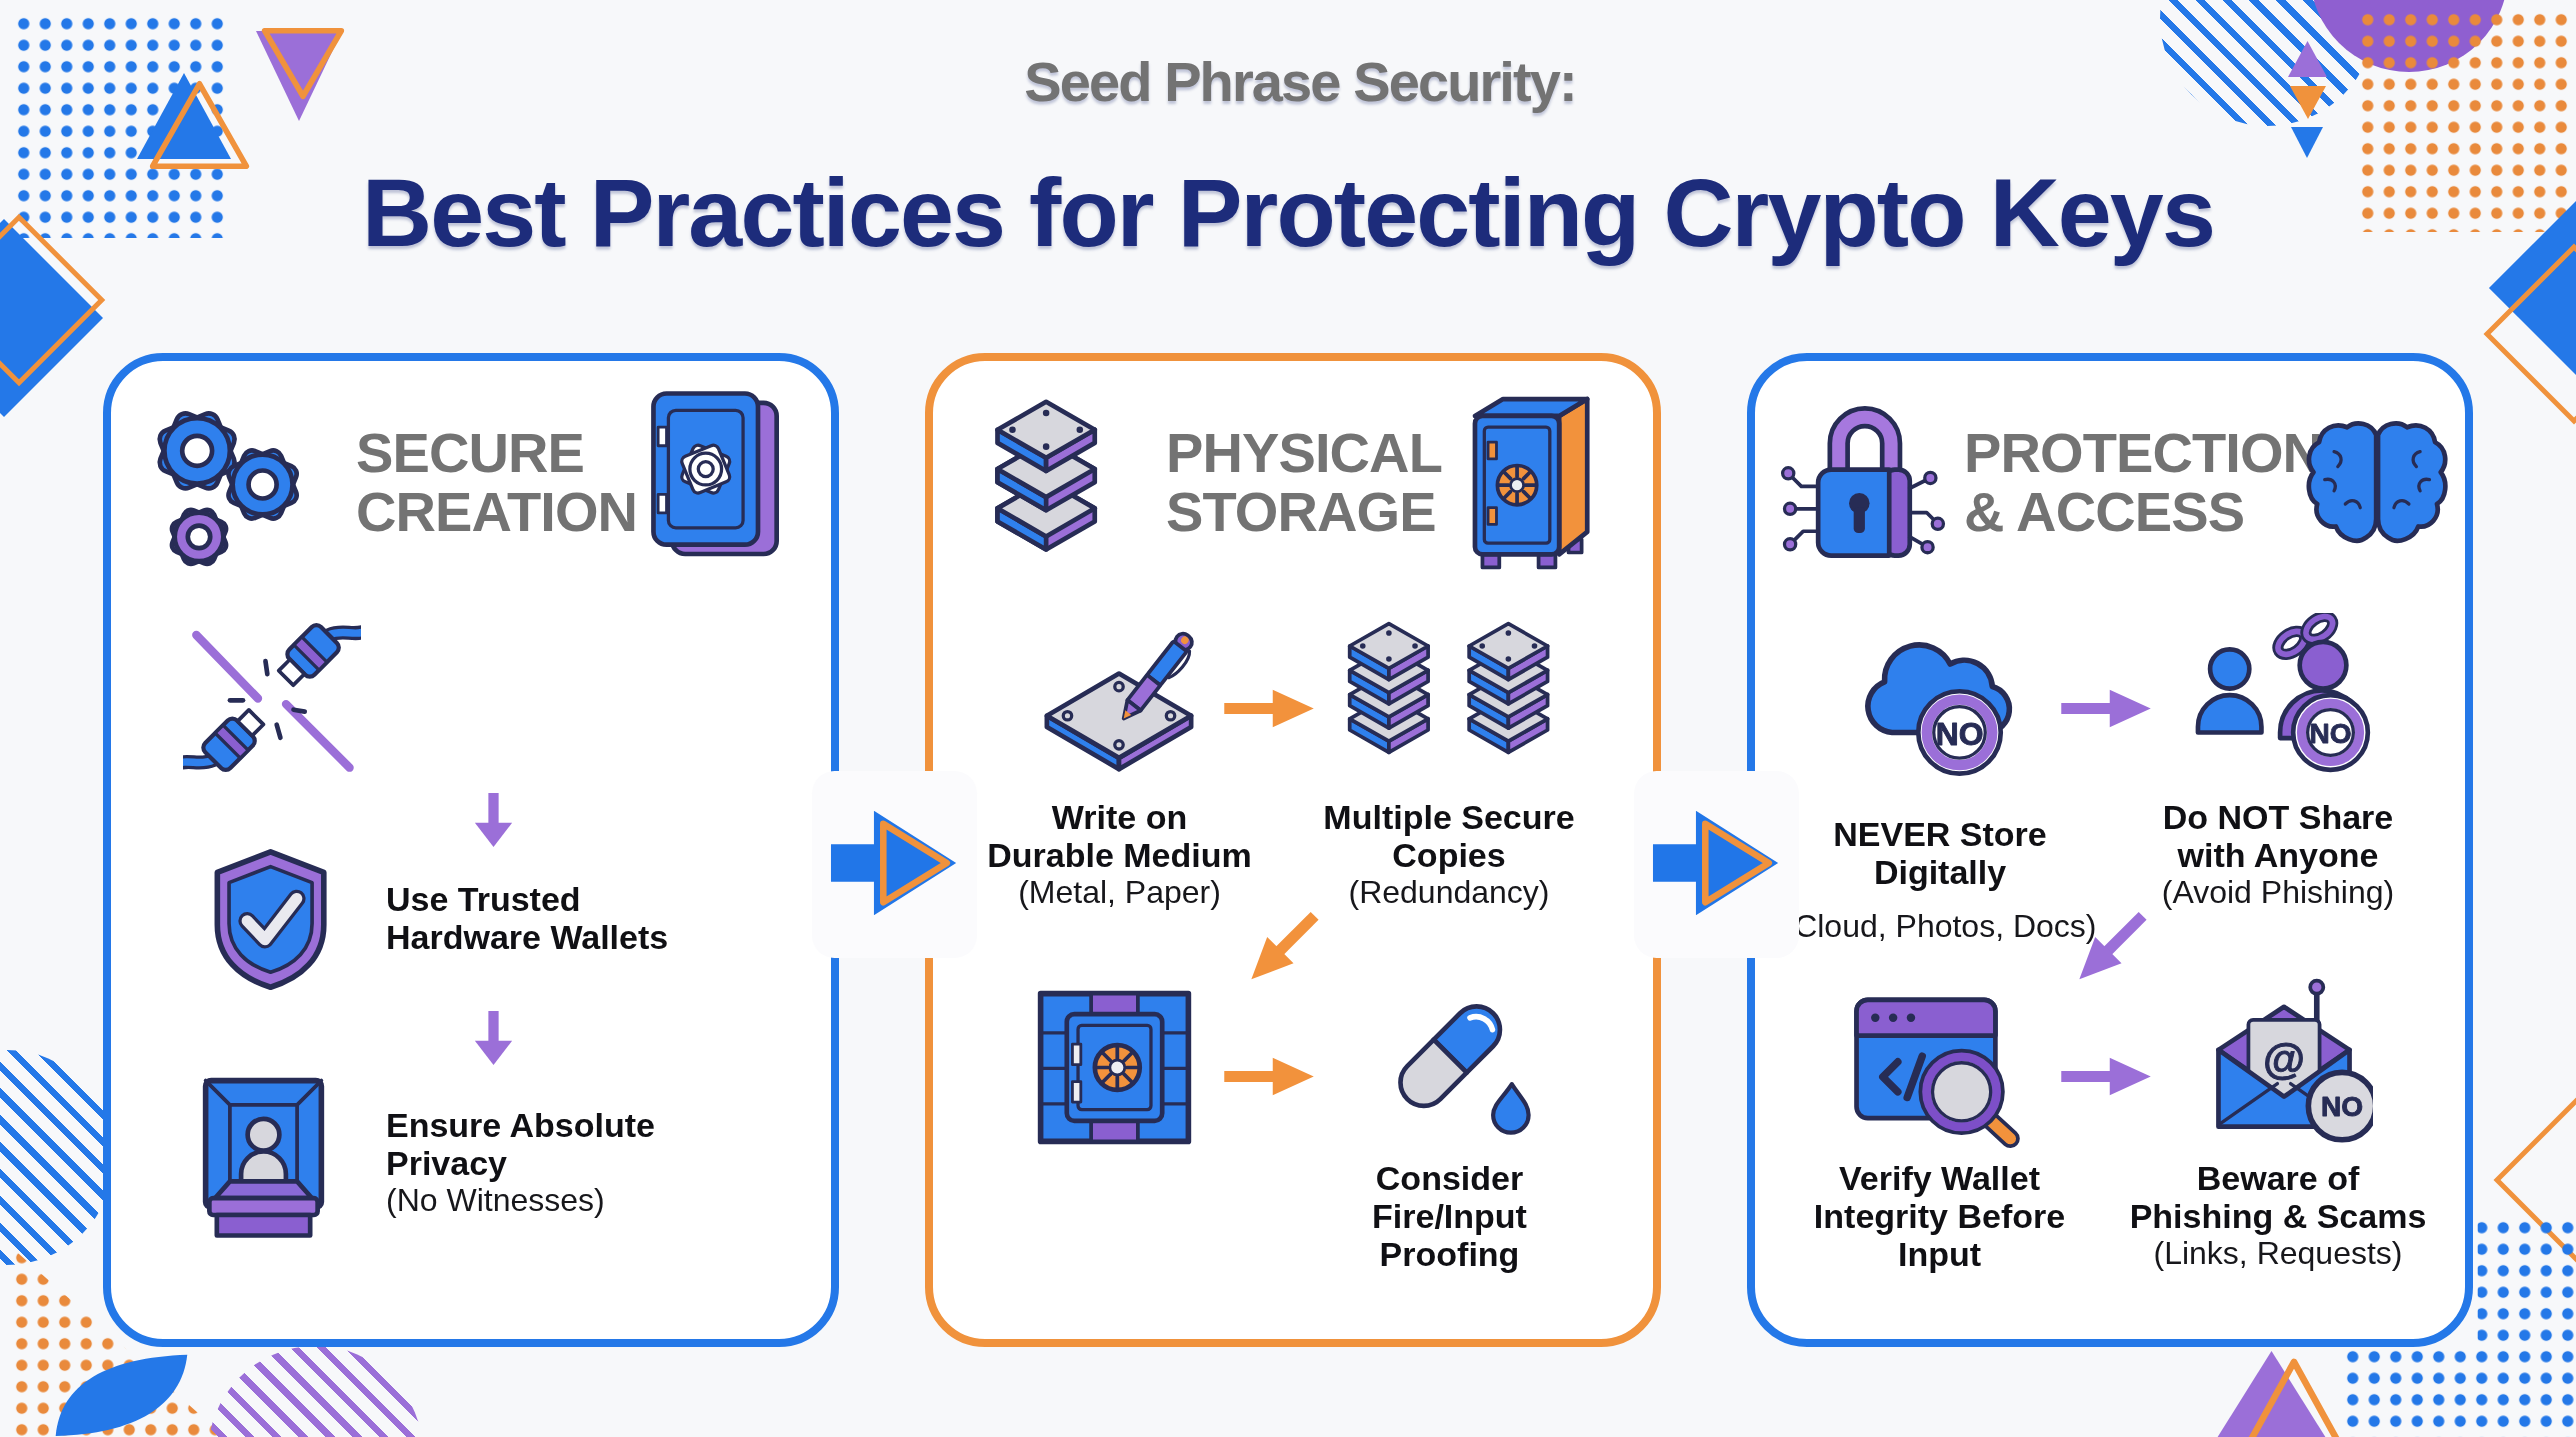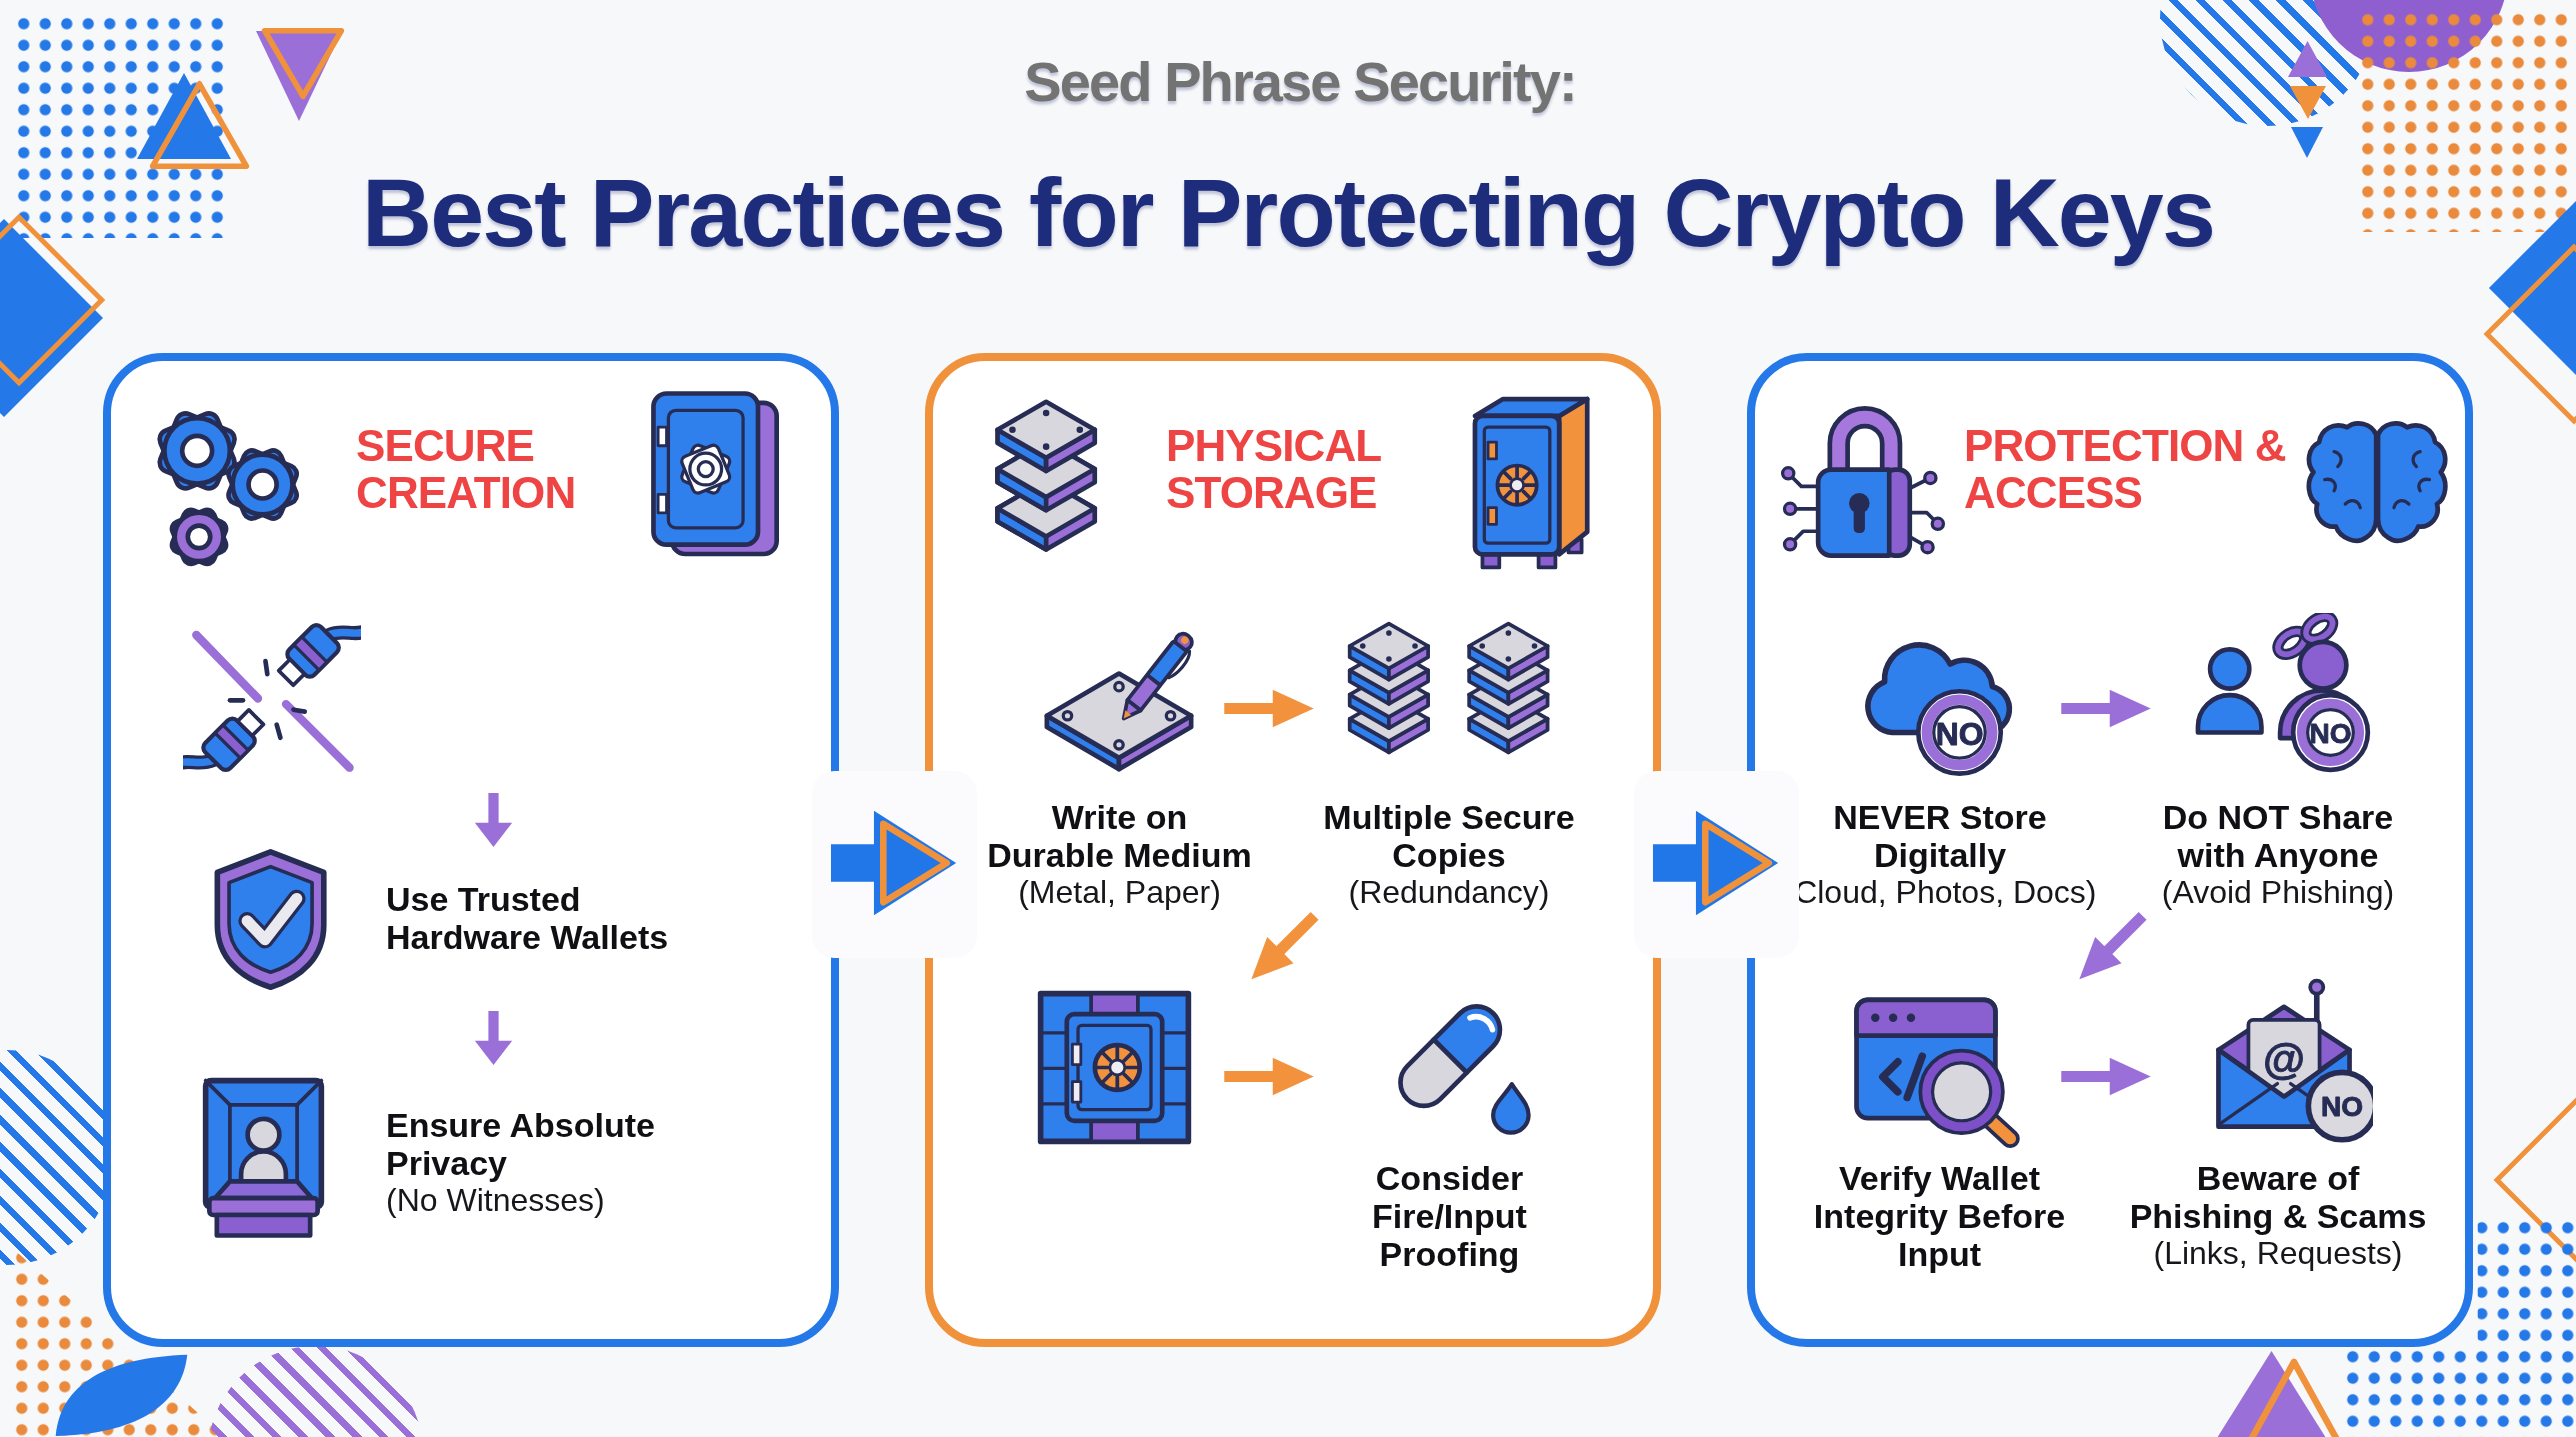--- a/index.html
+++ b/index.html
@@ -5,21 +5,21 @@
   html,body{margin:0;padding:0;}
   body{font-family:"Liberation Sans",sans-serif;background:#eef0f4;}
   #canvas{position:relative;width:2576px;height:1438px;background:#f7f8fa;overflow:hidden;}
   .abs{position:absolute;}
   .panel{background:#ffffff;border-radius:60px;box-sizing:border-box;}
   .b-blue{border:8.4px solid #2478E8;}
   .b-orange{border:8.4px solid #F0923C;}
   .main-title{width:2576px;text-align:center;font-weight:bold;letter-spacing:-1.9px;}
   .t1{font-size:56px;color:#737373;text-shadow:0 2.8px 2.8px rgba(25,40,110,.25);margin-left:12px;}
   .t2{font-size:97px;color:#1D2C7B;text-shadow:0 2.8px 2.8px rgba(25,40,110,.25);}
-  .ptitle{font-weight:bold;font-size:44px;line-height:1.06;color:#ef4444;letter-spacing:-0.9px;}
+  .ptitle{font-weight:bold;font-size:56px;line-height:1.06;color:#737373;letter-spacing:-0.9px;}
   .ititle{font-weight:bold;font-size:34px;line-height:1.12;color:#101014;}
   .isub{font-size:32px;line-height:1.16;color:#17171b;font-weight:400;}
   .center{text-align:center;}
   .dots{background-image:radial-gradient(circle,currentColor 5.1px,transparent 6px);background-size:21.5px 21.5px;}
   .stripes{border-radius:50%;background-image:repeating-linear-gradient(45deg,currentColor 0 6.6px,transparent 6.6px 19px);}
   .tri-up{clip-path:polygon(50% 0,100% 100%,0 100%);}
   .tri-down{clip-path:polygon(0 0,100% 0,50% 100%);}
   .diamond{transform:rotate(45deg);}
   .ol{stroke:#272c55;stroke-linejoin:round;stroke-linecap:round;}
   .badge-txt{font-family:"Liberation Sans",sans-serif;font-weight:bold;fill:#272c55;text-anchor:middle;}
@@ -457,21 +457,21 @@
       <circle cx="152" cy="56" r="25" fill="#8A5FD0" stroke-width="5"></circle>
       <path d="M106 134 V128 a45 45 0 0 1 90 0 V134 Z" fill="#8A5FD0" stroke-width="5"></path>
       <circle cx="160" cy="128" r="40" fill="#ffffff" stroke-width="5"></circle>
       <circle cx="160" cy="128" r="31" fill="none" stroke="#9B6FD8" stroke-width="10"></circle>
       <circle cx="160" cy="128" r="24.5" fill="none" stroke-width="3.5"></circle>
       <text x="160" y="139" class="badge-txt" font-size="30">NO</text>
     </g>
   </svg>
 
   <div class="abs center" style="left:1762px;top:798px;width:356px;">
-    <div class="ititle" style="width:318px;margin:0 auto;">NEVER Store Digitally</div>
+    <div class="ititle" style="width:318px;margin:17px auto;">NEVER Store Digitally</div>
     <div class="isub">(Cloud, Photos, Docs)</div>
   </div>
   <div class="abs center" style="left:2100px;top:798px;width:356px;">
     <div class="ititle" style="width:281px;margin:0 auto;">Do NOT Share with Anyone</div>
     <div class="isub">(Avoid Phishing)</div>
   </div>
 
   <div class="abs rot135" style="left:2064px;top:927px;width:94px;height:41px;">
     <svg width="94" height="41" viewBox="0 0 100 44">
       <line x1="2" y1="22" x2="58" y2="22" stroke="#9B6FD8" stroke-width="12"></line>

